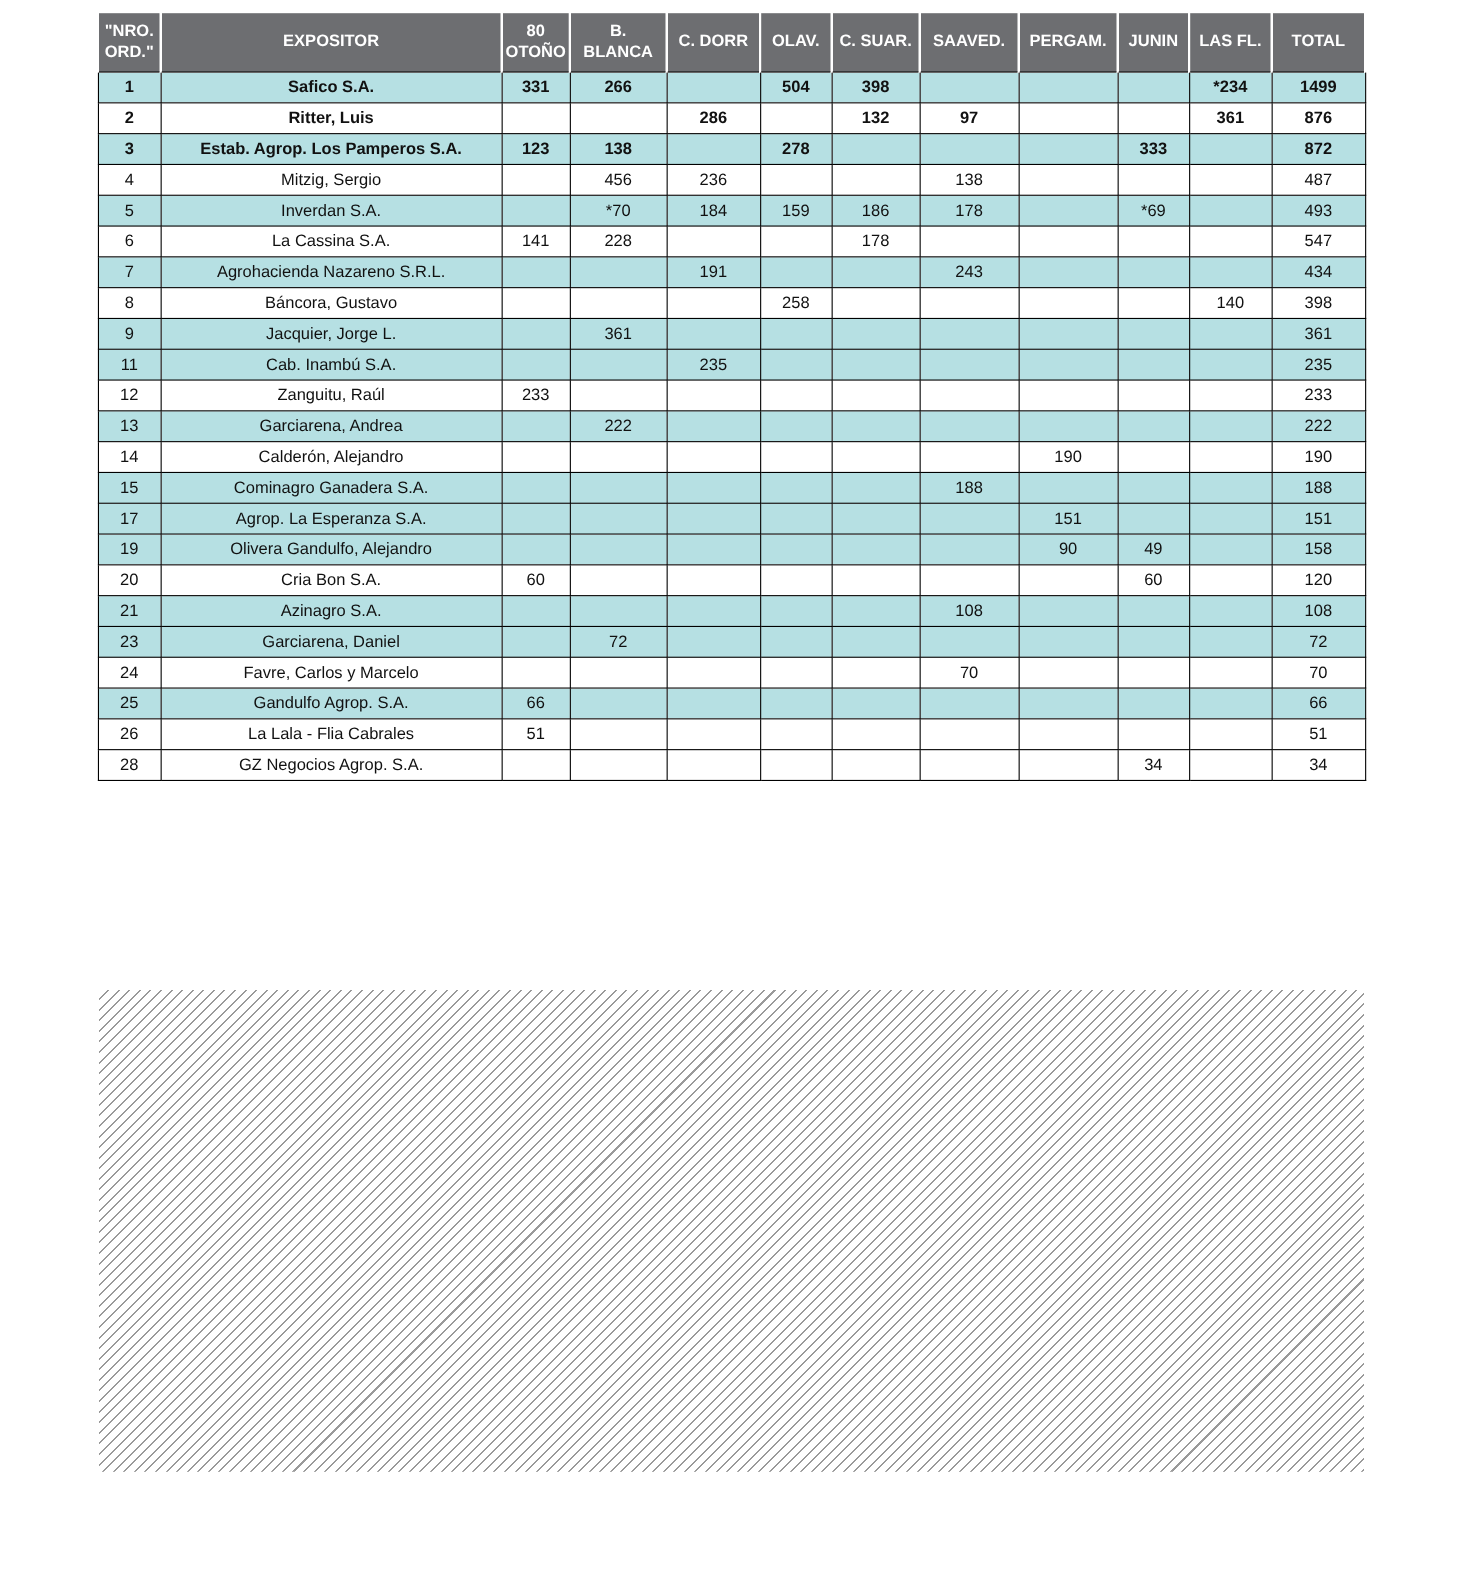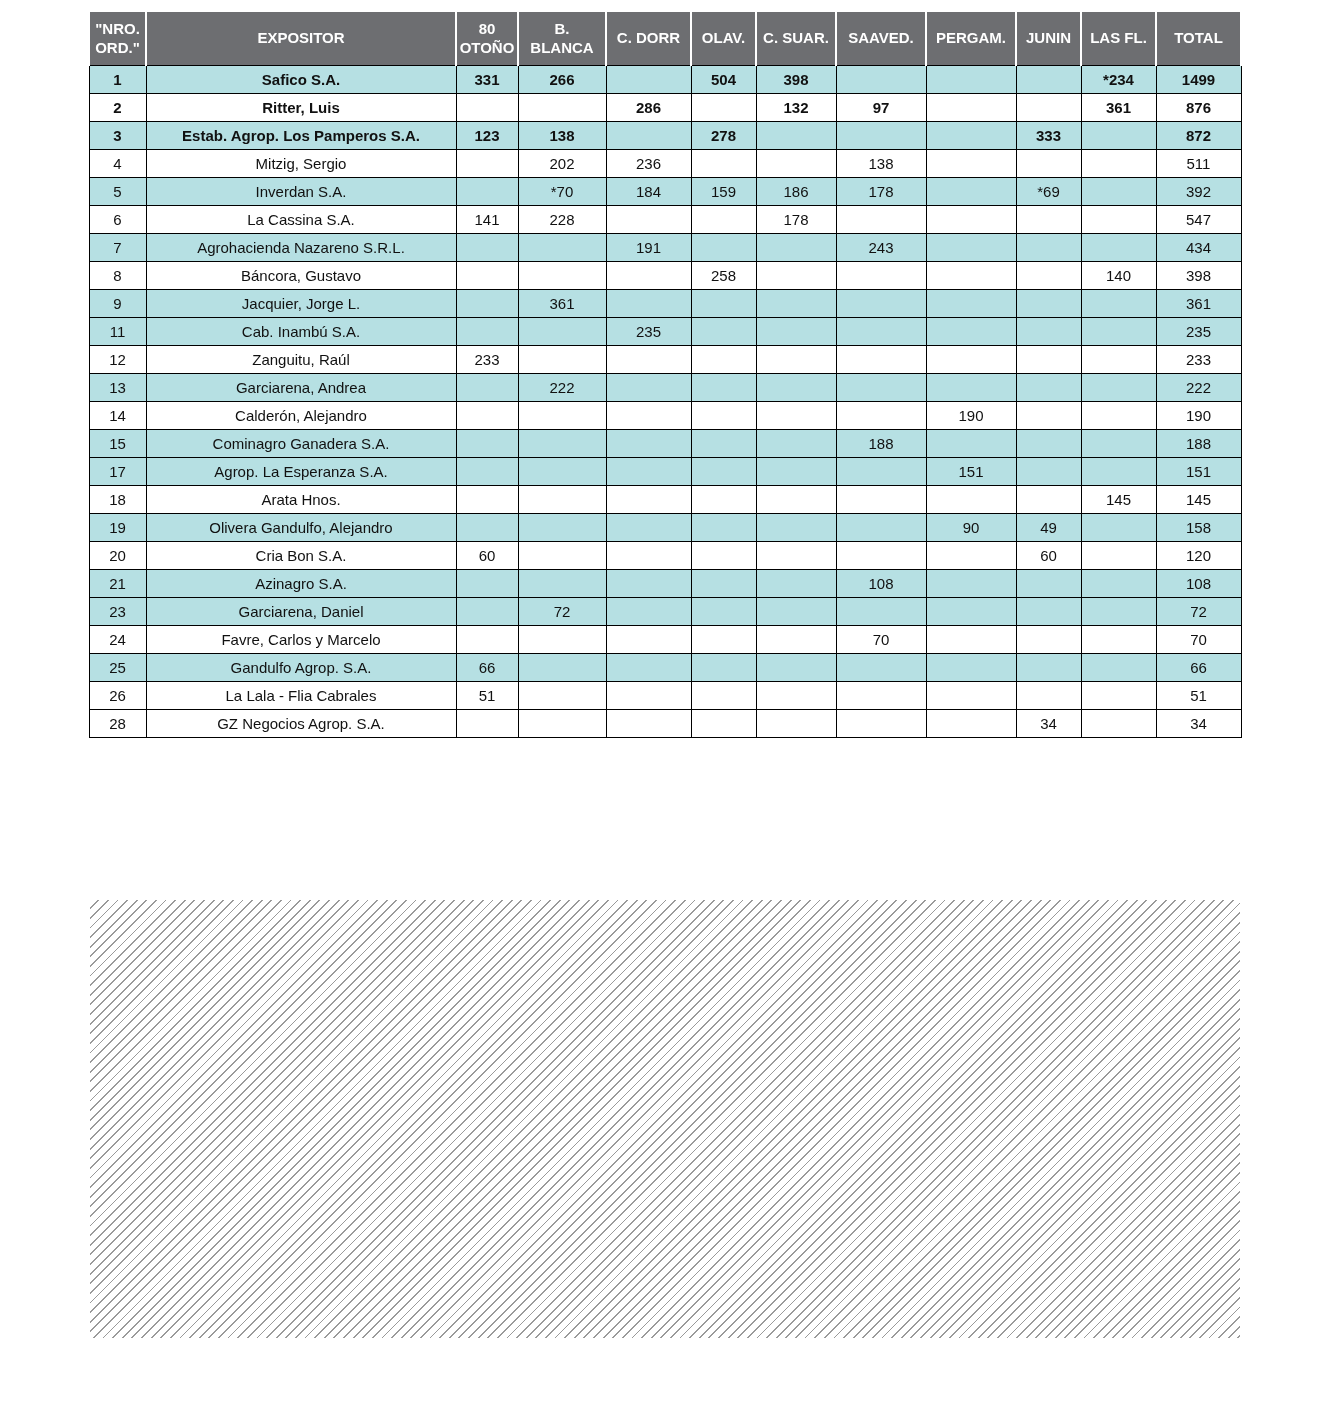--- a/index.html
+++ b/index.html
@@ -143,43 +143,43 @@
           <td></td>
           <td></td>
           <td>333</td>
           <td></td>
           <td>872</td>
         </tr>
         <tr>
           <td>4</td>
           <td>Mitzig, Sergio</td>
           <td></td>
-          <td>202</td>
+          <td>456</td>
           <td>236</td>
           <td></td>
           <td></td>
           <td>138</td>
           <td></td>
           <td></td>
           <td></td>
-          <td>511</td>
+          <td>487</td>
         </tr>
         <tr class="teal">
           <td>5</td>
           <td>Inverdan S.A.</td>
           <td></td>
           <td>*70</td>
           <td>184</td>
           <td>159</td>
           <td>186</td>
           <td>178</td>
           <td></td>
           <td>*69</td>
           <td></td>
-          <td>392</td>
+          <td>493</td>
         </tr>
         <tr>
           <td>6</td>
           <td>La Cassina S.A.</td>
           <td>141</td>
           <td>228</td>
           <td></td>
           <td></td>
           <td>178</td>
           <td></td>
@@ -306,34 +306,20 @@
           <td></td>
           <td></td>
           <td></td>
           <td></td>
           <td></td>
           <td></td>
           <td>151</td>
           <td></td>
           <td></td>
           <td>151</td>
-        </tr>
-        <tr>
-          <td>18</td>
-          <td>Arata Hnos.</td>
-          <td></td>
-          <td></td>
-          <td></td>
-          <td></td>
-          <td></td>
-          <td></td>
-          <td></td>
-          <td></td>
-          <td>145</td>
-          <td>145</td>
         </tr>
         <tr class="teal">
           <td>19</td>
           <td>Olivera Gandulfo, Alejandro</td>
           <td></td>
           <td></td>
           <td></td>
           <td></td>
           <td></td>
           <td></td>

